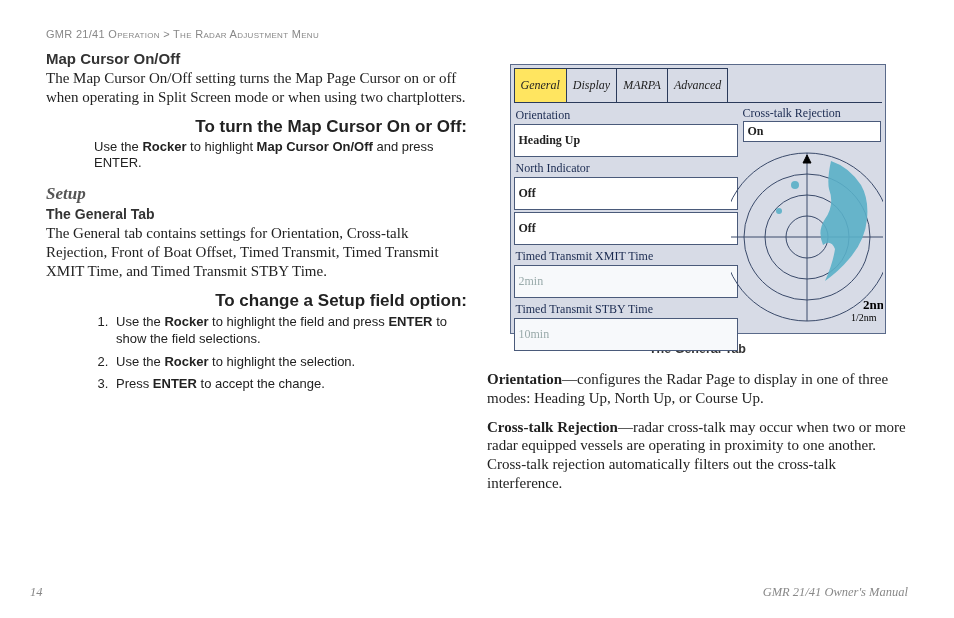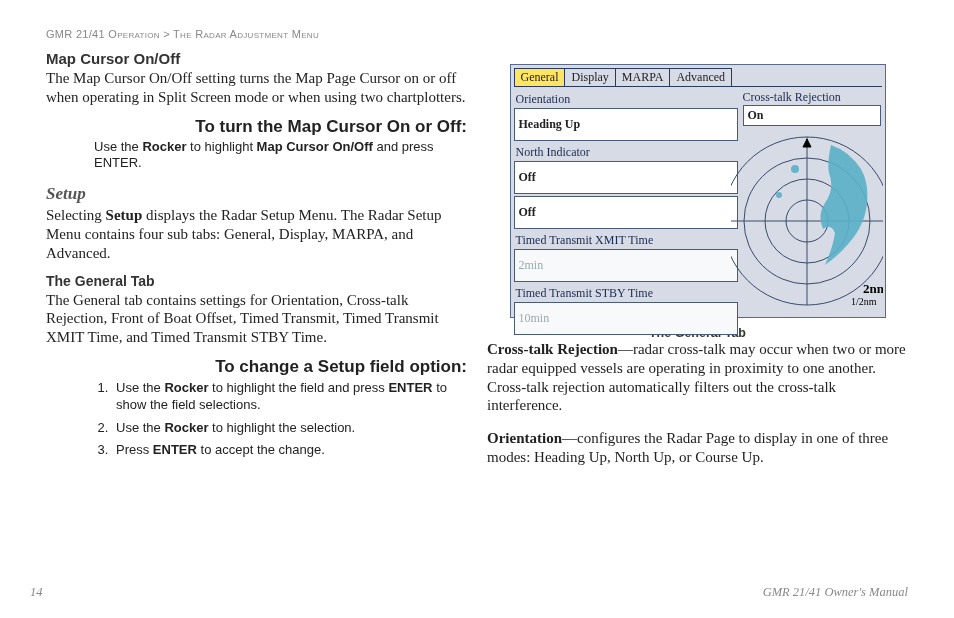--- a/index.html
+++ b/index.html
@@ -78,26 +78,27 @@
   }
   .tabbar {
     display: flex;
     align-items: flex-end;
     padding: 3px 3px 0 3px;
     gap: 0;
     font-family: "Times New Roman", serif;
     font-size: 12px;
   }
   .tab {
-    padding: 1px 6px;
+    padding: 9px 6px;
     border: 1px solid #2a3a5a;
     border-bottom: none;
     background: #d7dbe6;
     margin-right: -1px;
     cursor: pointer;
+    font-style: italic;
   }
   .tab.active { background: #ffe560; font-weight: normal; }
   .tabline { border-top: 1px solid #2a3a5a; margin: 0 3px; }
   .shot-body {
     position: relative;
     height: 230px;
   }
   .field-stack {
     position: absolute;
     left: 3px; top: 3px;
@@ -166,23 +167,20 @@
   <div class="col-left">
     <div class="h-sans-bold">Map Cursor On/Off</div>
     <p class="body-p">The Map Cursor On/Off setting turns the Map Page Cursor on or off when operating in Split Screen mode or when using two chartplotters.</p>
 
     <div class="sub-instr-title">To turn the Map Cursor On or Off:</div>
     <div class="sub-instr-body">
       <span>Use the </span><span class="b">Rocker</span><span> to highlight </span><span class="b">Map Cursor On/Off</span><span> and press ENTER.</span>
     </div>
 
     <div class="setup-h">Setup</div>
-    <p class="body-p">
-      <span>Selecting </span><b>Setup</b><span> displays the Radar Setup Menu. The Radar Setup Menu contains four sub tabs: General, Display, MARPA, and Advanced.</span>
-    </p>
 
     <div class="h-sans-bold" style="font-size:14px;">The General Tab</div>
     <p class="body-p">The General tab contains settings for Orientation, Cross-talk Rejection, Front of Boat Offset, Timed Transmit, Timed Transmit XMIT Time, and Timed Transmit STBY Time.</p>
 
     <div class="sub-instr-title">To change a Setup field option:</div>
     <ol class="steps">
       <li><span>Use the </span><span class="b">Rocker</span><span> to highlight the field and press </span><span class="b">ENTER</span><span> to show the field selections.</span></li>
       <li><span>Use the </span><span class="b">Rocker</span><span> to highlight the selection.</span></li>
       <li><span>Press </span><span class="b">ENTER</span><span> to accept the change.</span></li>
     </ol>
@@ -230,25 +228,25 @@
               <polygon points="72,22 80,22 76,14"></polygon>
             </g>
             <text x="132" y="168" font-family="Times New Roman" font-size="13" font-weight="bold" fill="#000">2nm</text>
             <text x="120" y="180" font-family="Times New Roman" font-size="10" fill="#000">1/2nm</text>
           </svg>
         </div>
       </div>
       <div class="caption">The General Tab</div>
     </div>
 
+    <p class="body-p" style="margin-top:14px;">
+      <b>Orientation</b><span>—configures the Radar Page to display in one of three modes: Heading Up, North Up, or Course Up.</span>
+    </p>
     <p class="body-p">
       <b>Cross-talk Rejection</b><span>—radar cross-talk may occur when two or more radar equipped vessels are operating in proximity to one another. Cross-talk rejection automatically filters out the cross-talk interference.</span>
-    </p>
-    <p class="body-p" style="margin-top:14px;">
-      <b>Orientation</b><span>—configures the Radar Page to display in one of three modes: Heading Up, North Up, or Course Up.</span>
     </p>
   </div>
 </div>
 
 <div class="footer">
   <span>14</span>
   <span>GMR 21/41 Owner's Manual</span>
 </div>
 
 </body></html>

